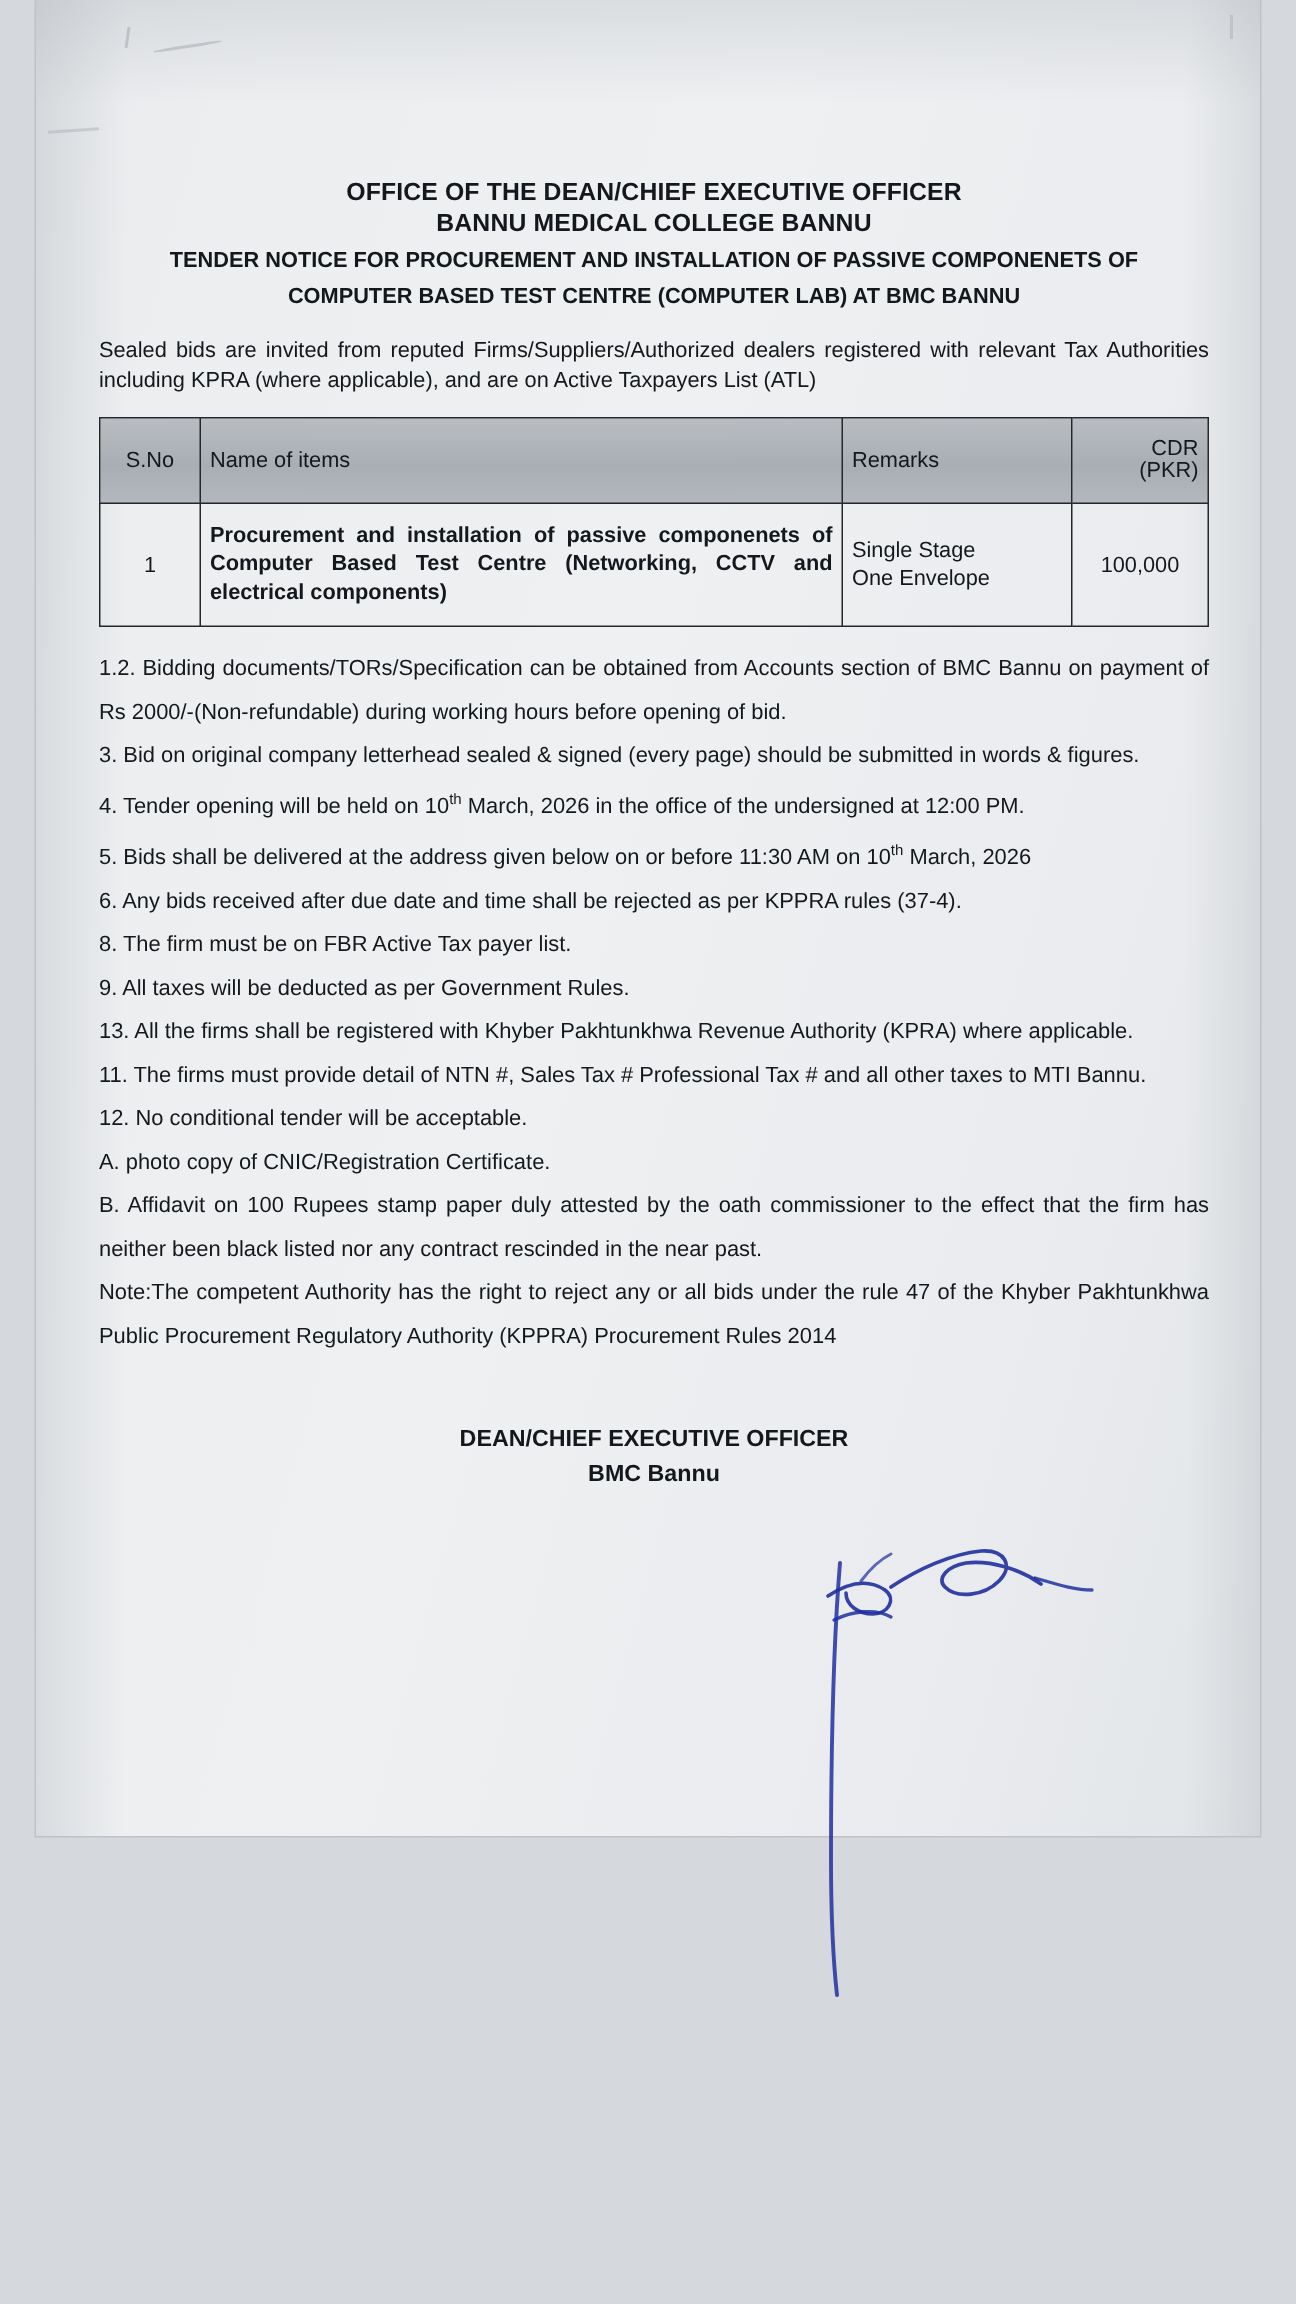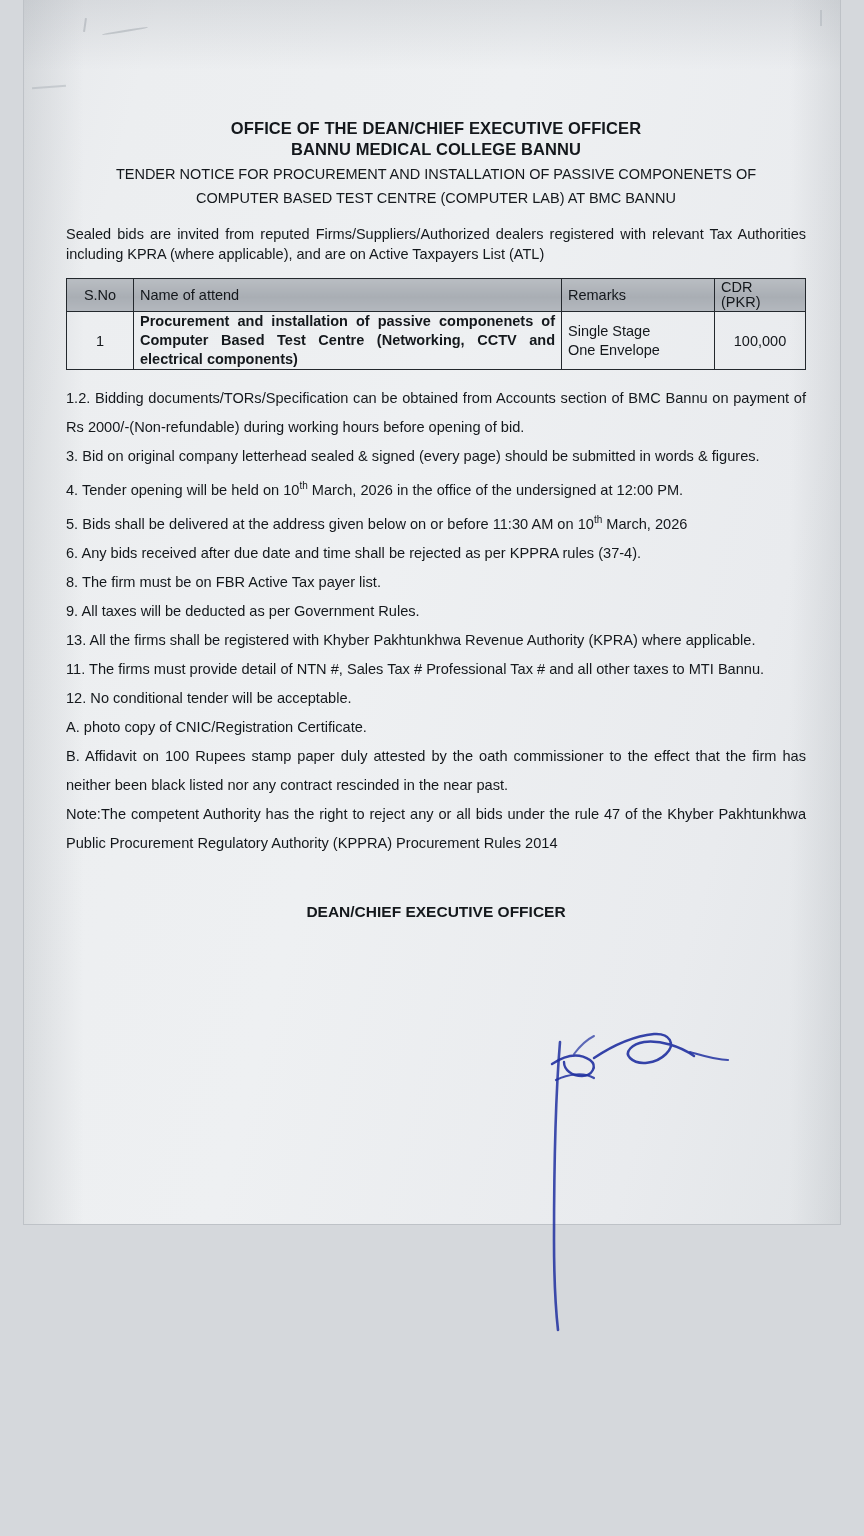--- a/index.html
+++ b/index.html
@@ -57,53 +57,53 @@
 
   .hdr {
     text-align: center;
     font-weight: bold;
     font-size: 16.5px;
     line-height: 21px;
     letter-spacing: 0.1px;
   }
   .hdr-sub {
     text-align: center;
-    font-weight: normal;
+    font-weight: bold;
     font-size: 14.5px;
     line-height: 19px;
     margin-top: 5px;
   }
 
   .lead {
     margin-top: 16px;
     font-size: 14.5px;
     line-height: 20px;
     text-align: justify;
   }
 
   table#tender-table {
     margin-top: 14px;
     width: 100%;
     border-collapse: collapse;
     font-size: 14.5px;
   }
   table#tender-table td, table#tender-table th {
     border: 1.4px solid #23282d;
-    padding: 0 6px;
+    padding: 12px 6px;
     vertical-align: middle;
   }
   table#tender-table thead td {
     background: linear-gradient(to bottom, #b9bdc2 0%, #a9aeb4 55%, #b4b8be 100%);
     font-weight: normal;
     height: 32px;
   }
   .th-sno { width: 54px; text-align: center; }
   .th-name { }
   .th-remarks { width: 140px; }
-  .th-cdr { width: 78px; text-align: left; line-height: 15px; }
+  .th-cdr { width: 78px; text-align: right; line-height: 15px; }
   .cell-sno { text-align: center; }
   .cell-name { text-align: justify; font-weight: bold; line-height: 19px; padding: 5px 7px; margin-left: 28px; }
   .cell-remarks { font-weight: normal; line-height: 19px; }
   .cell-cdr { text-align: center; margin-left: 20px; }
 
   .clauses { margin-top: 14px; }
   .clause {
     font-size: 14.6px;
     line-height: 29px;
     text-align: justify;
@@ -152,21 +152,21 @@
     <div class="hdr">BANNU MEDICAL COLLEGE BANNU</div>
     <div class="hdr-sub">TENDER NOTICE FOR PROCUREMENT AND INSTALLATION OF PASSIVE COMPONENETS OF</div>
     <div class="hdr-sub">COMPUTER BASED TEST CENTRE (COMPUTER LAB) AT BMC BANNU</div>
 
     <div class="lead">Sealed bids are invited from reputed Firms/Suppliers/Authorized dealers registered with relevant Tax Authorities including KPRA (where applicable), and are on Active Taxpayers List (ATL)</div>
 
     <table id="tender-table">
       <thead>
         <tr>
           <td class="th-sno">S.No</td>
-          <td class="th-name">Name of attend</td>
+          <td class="th-name">Name of items</td>
           <td class="th-remarks">Remarks</td>
           <td class="th-cdr">
             <div>CDR</div>
             <div>(PKR)</div>
           </td>
         </tr>
       </thead>
       <tbody>
         <tr>
           <td class="cell-sno">1</td>
@@ -191,20 +191,21 @@
       <div class="clause">13. All the firms shall be registered with Khyber Pakhtunkhwa Revenue Authority (KPRA) where applicable.</div>
       <div class="clause">11. The firms must provide detail of NTN #, Sales Tax # Professional Tax # and all other taxes to MTI Bannu.</div>
       <div class="clause">12. No conditional tender will be acceptable.</div>
       <div class="clause">A. photo copy of CNIC/Registration Certificate.</div>
       <div class="clause">B. Affidavit on 100 Rupees stamp paper duly attested by the oath commissioner to the effect that the firm has neither been black listed nor any contract rescinded in the near past.</div>
       <div class="clause">Note:The competent Authority has the right to reject any or all bids under the rule 47 of the Khyber Pakhtunkhwa Public Procurement Regulatory Authority (KPPRA) Procurement Rules 2014</div>
     </div>
 
     <div id="sign-block">
       <div class="role">DEAN/CHIEF EXECUTIVE OFFICER</div>
+      <div class="org">BMC Bannu</div>
     </div>
 
   </div>
 
   <svg id="ink-tail" viewBox="0 0 360 340" style="position:absolute; left:470px; top:1030px;">
     <g fill="none" stroke="#2030a0" stroke-linecap="round" stroke-linejoin="round">
       <path d="M66 12 C 62 60, 60 140, 60 210 C 60 250, 62 282, 64 300" stroke-width="2.6" opacity="0.85"></path>
       <path d="M58 34 C 70 26, 84 22, 96 30 C 104 36, 98 46, 88 46 C 78 46, 70 40, 70 32" stroke-width="2.4" opacity="0.9"></path>
       <path d="M62 50 C 74 44, 90 42, 100 48" stroke-width="2.2" opacity="0.85"></path>
       <path d="M100 28 C 118 16, 140 6, 160 4 C 176 3, 182 14, 172 24 C 162 34, 144 36, 136 28 C 130 22, 138 14, 150 12 C 166 10, 186 16, 200 26" stroke-width="2.5" opacity="0.9"></path>

